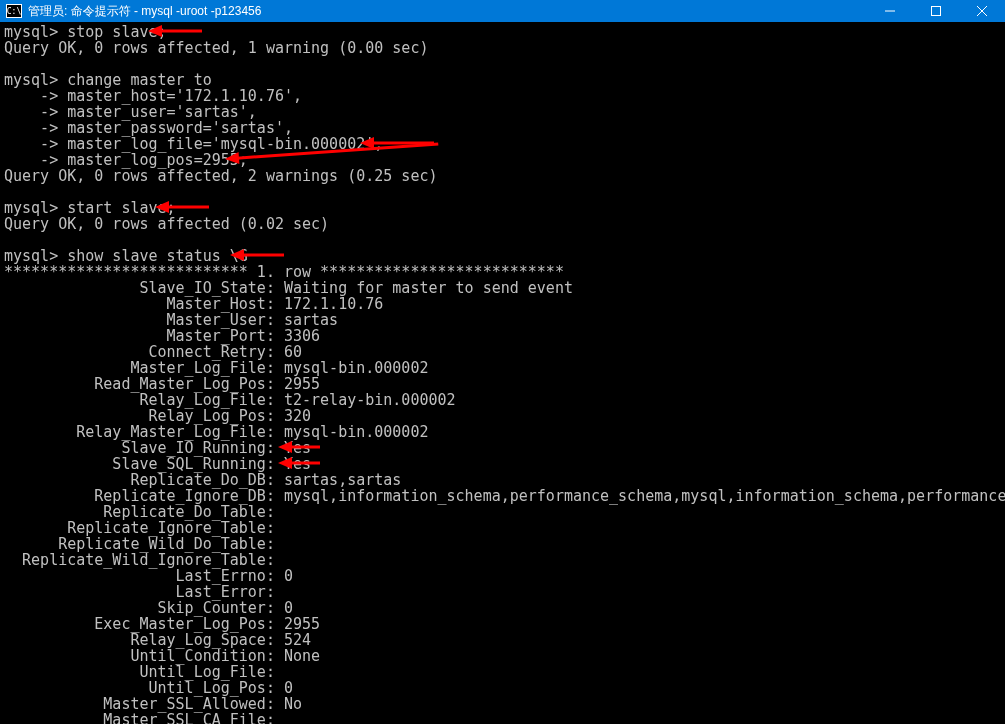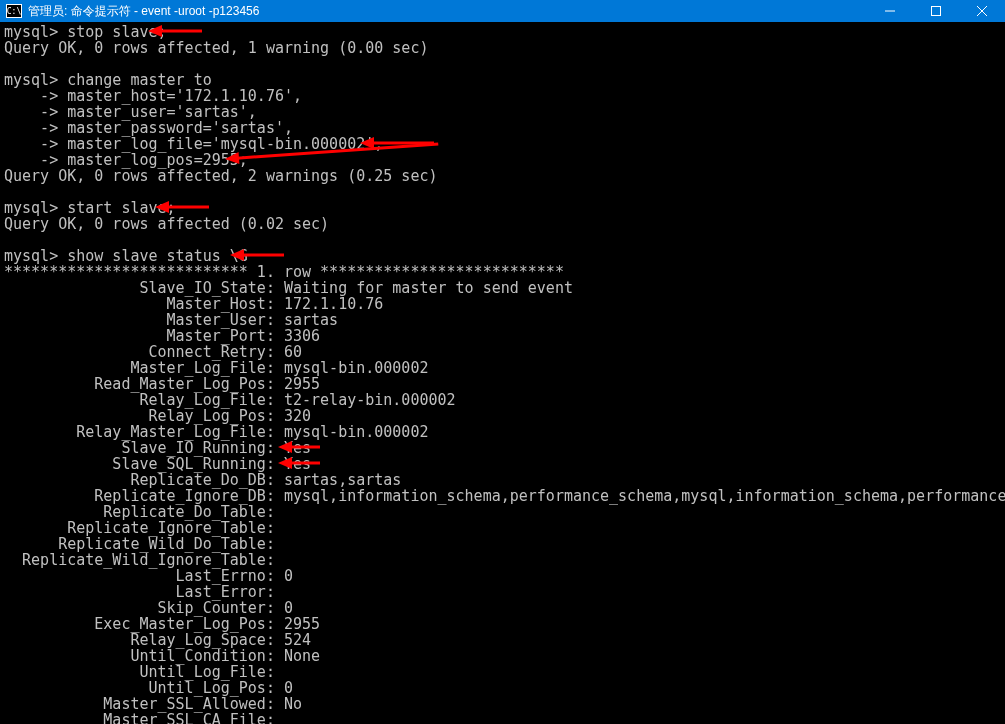--- a/index.html
+++ b/index.html
@@ -58,21 +58,21 @@
       position: absolute;
       pointer-events: none;
     }
     .arrow svg { display: block; }
   </style>
 </head>
 <body>
 
 <div class="titlebar">
   <div class="titlebar-icon">C:\</div>
-  <div class="titlebar-title">管理员: 命令提示符 - event  -uroot -p123456</div>
+  <div class="titlebar-title">管理员: 命令提示符 - mysql  -uroot -p123456</div>
   <div class="titlebar-btns">
     <div class="titlebar-btn">
       <svg width="10" height="10" viewBox="0 0 10 10">
           <line x1="0" y1="5" x2="10" y2="5" stroke="#fff" stroke-width="1"></line>
         </svg>
     </div>
     <div class="titlebar-btn">
       <svg width="10" height="10" viewBox="0 0 10 10">
           <rect x="0.5" y="0.5" width="9" height="9" fill="none" stroke="#fff" stroke-width="1"></rect>
         </svg>

